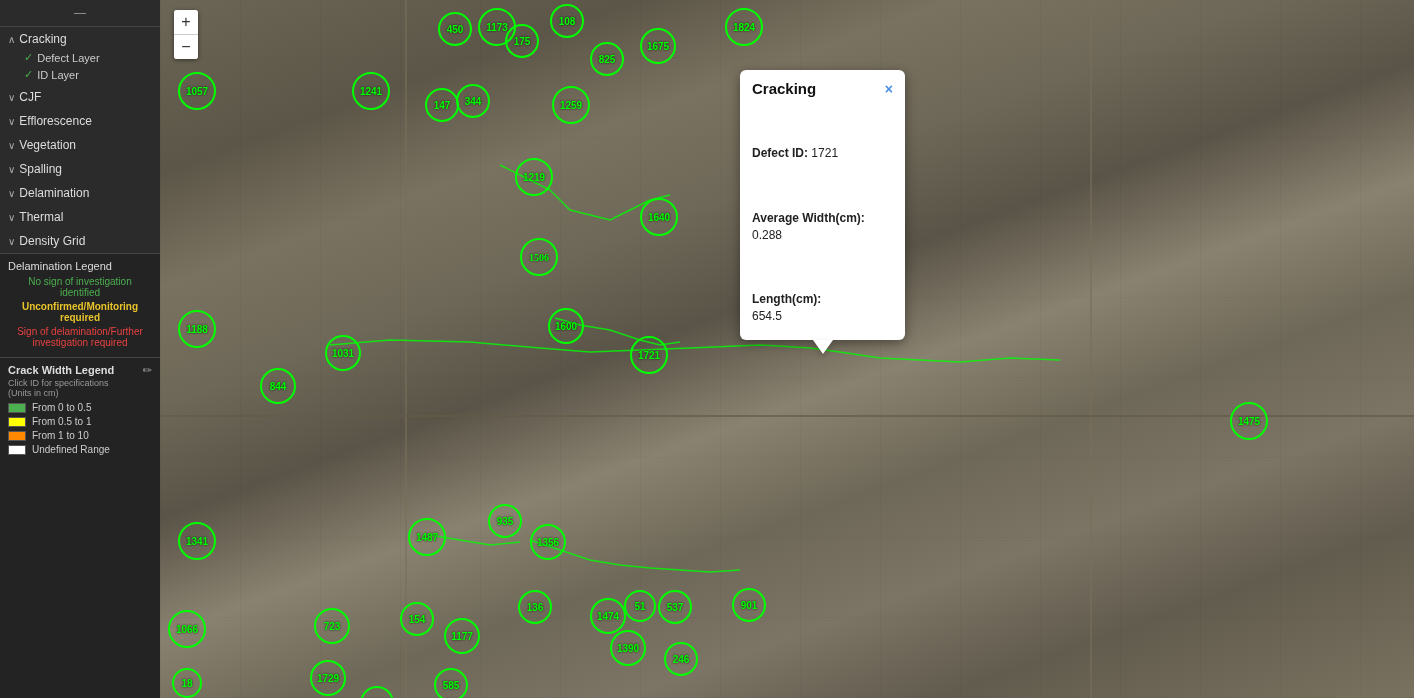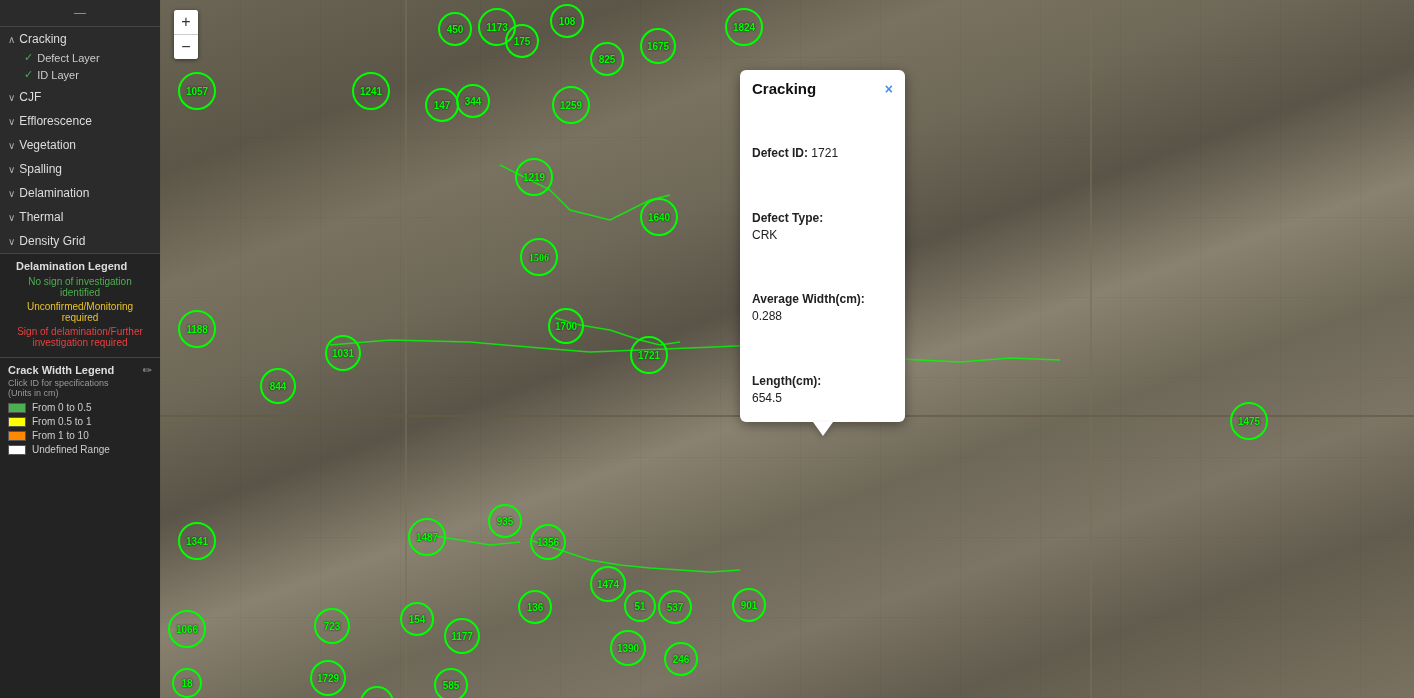--- a/index.html
+++ b/index.html
@@ -58,27 +58,26 @@
     }
 
     .delamination-legend {
       background: #232323;
       border-top: 1px solid #444;
       padding: 6px 8px;
     }
     .delamination-legend .legend-title {
       color: #ddd;
       font-size: 11px;
-      font-weight: bold;
+      font-weight: normal;
       margin-bottom: 4px;
-      margin-left: 8px;
     }
     .del-item { font-size: 10px; margin-bottom: 3px; }
     .del-green { color: #4caf50; text-align: center; }
-    .del-yellow { color: #e8c32a; text-align: center; }
+    .del-yellow { color: #e8c32a; text-align: center; font-weight: bold; }
     .del-red { color: #e84040; text-align: center; }
 
     .crack-legend {
       background: #232323;
       border-top: 1px solid #444;
       padding: 6px 8px;
       flex: 1;
     }
     .crack-legend .legend-title {
       color: #ddd;
@@ -387,24 +386,20 @@
   <div class="popup-container">
     <div class="popup-header">
       <span class="popup-title">Cracking</span>
       <span class="popup-close">×</span>
     </div>
     <div class="popup-field">
       <span class="popup-label">Defect ID:</span>
       <span> </span><span>1721</span>
     </div>
     <div class="popup-field">
-      <span class="popup-label">Defect Type:</span><br>
-      <span>CRK</span>
-    </div>
-    <div class="popup-field">
       <span class="popup-label">Average Width(cm):</span><br>
       <span>0.288</span>
     </div>
     <div class="popup-field">
       <span class="popup-label">Length(cm):</span><br>
       <span>654.5</span>
     </div>
     <div class="popup-tail"></div>
   </div>
 <div class="crack-circle" style="left: 278px; top: 12px; width: 34px; height: 34px;">450</div>
@@ -415,31 +410,31 @@
     <div class="crack-circle" style="left: 480px; top: 28px; width: 36px; height: 36px;">1675</div>
     <div class="crack-circle" style="left: 430px; top: 42px; width: 34px; height: 34px;">825</div>
     <div class="crack-circle" style="left: 18px; top: 72px; width: 38px; height: 38px;">1057</div>
     <div class="crack-circle" style="left: 192px; top: 72px; width: 38px; height: 38px;">1241</div>
     <div class="crack-circle" style="left: 265px; top: 88px; width: 34px; height: 34px;">147</div>
     <div class="crack-circle" style="left: 296px; top: 84px; width: 34px; height: 34px;">344</div>
     <div class="crack-circle" style="left: 392px; top: 86px; width: 38px; height: 38px;">1259</div>
     <div class="crack-circle" style="left: 355px; top: 158px; width: 38px; height: 38px; text-align: right;">1219</div>
     <div class="crack-circle" style="left: 480px; top: 198px; width: 38px; height: 38px;">1640</div>
     <div class="crack-circle" style="left: 360px; top: 238px; width: 38px; height: 38px; font-family: Liberation Serif, serif;">1506</div>
-    <div class="crack-circle" style="left: 388px; top: 308px; width: 36px; height: 36px;">1700</div>
+    <div class="crack-circle" style="left: 388px; top: 308px; width: 36px; height: 36px;">1600</div>
     <div class="crack-circle" style="left: 18px; top: 310px; width: 38px; height: 38px;">1188</div>
     <div class="crack-circle" style="left: 165px; top: 335px; width: 36px; height: 36px;">1031</div>
     <div class="crack-circle" style="left: 470px; top: 336px; width: 38px; height: 38px;">1721</div>
     <div class="crack-circle" style="left: 100px; top: 368px; width: 36px; height: 36px;">844</div>
     <div class="crack-circle" style="left: 1070px; top: 402px; width: 38px; height: 38px;">1475</div>
     <div class="crack-circle" style="left: 18px; top: 522px; width: 38px; height: 38px;">1341</div>
     <div class="crack-circle" style="left: 248px; top: 518px; width: 38px; height: 38px;">1487</div>
     <div class="crack-circle" style="left: 328px; top: 504px; width: 34px; height: 34px;">935</div>
     <div class="crack-circle" style="left: 370px; top: 524px; width: 36px; height: 36px;">1356</div>
-    <div class="crack-circle" style="left: 430px; top: 566px; width: 36px; height: 36px;">1474</div>
+    <div class="crack-circle" style="left: 430px; top: 598px; width: 36px; height: 36px;">1474</div>
     <div class="crack-circle" style="left: 464px; top: 590px; width: 32px; height: 32px;">51</div>
     <div class="crack-circle" style="left: 498px; top: 590px; width: 34px; height: 34px;">537</div>
     <div class="crack-circle" style="left: 572px; top: 588px; width: 34px; height: 34px;">901</div>
     <div class="crack-circle" style="left: 8px; top: 610px; width: 38px; height: 38px;">1066</div>
     <div class="crack-circle" style="left: 450px; top: 630px; width: 36px; height: 36px;">1390</div>
     <div class="crack-circle" style="left: 504px; top: 642px; width: 34px; height: 34px;">246</div>
     <div class="crack-circle" style="left: 154px; top: 608px; width: 36px; height: 36px;">723</div>
     <div class="crack-circle" style="left: 240px; top: 602px; width: 34px; height: 34px;">154</div>
     <div class="crack-circle" style="left: 358px; top: 590px; width: 34px; height: 34px;">136</div>
     <div class="crack-circle" style="left: 284px; top: 618px; width: 36px; height: 36px;">1177</div>

